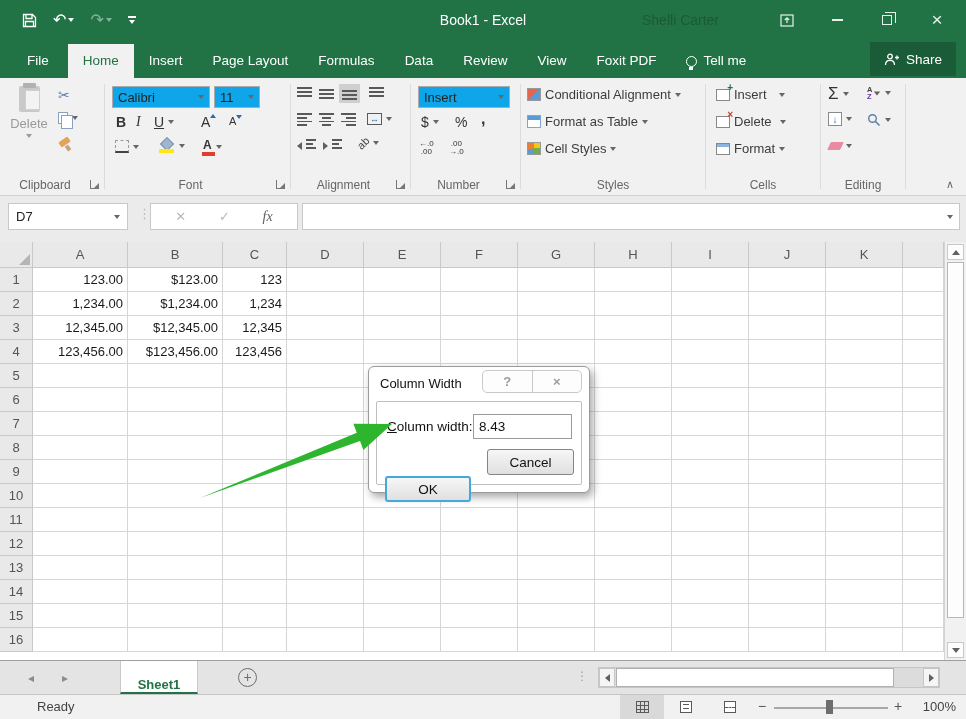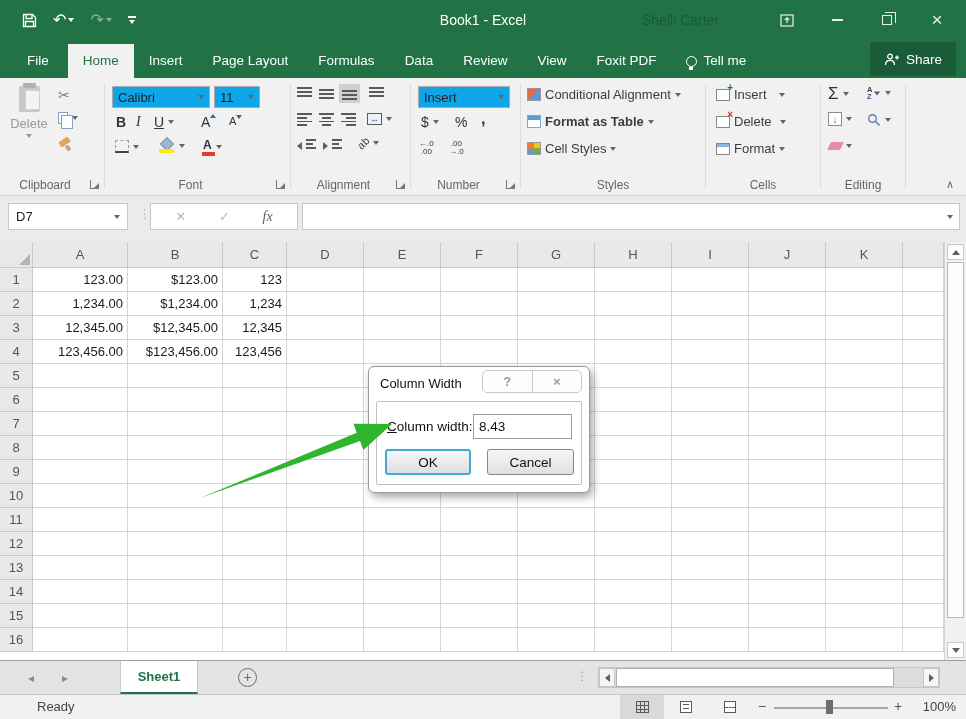--- a/index.html
+++ b/index.html
@@ -136,21 +136,21 @@
   .sbtn{position:absolute;left:2px;right:2px;height:16px;background:#fdfdfd;border:1px solid #c9c9c9;display:flex;align-items:center;justify-content:center;}
   .tri-up{border-left:4px solid transparent;border-right:4px solid transparent;border-bottom:5px solid #606060;}
   .tri-down{border-left:4px solid transparent;border-right:4px solid transparent;border-top:5px solid #606060;}
   .tri-left{border-top:4px solid transparent;border-bottom:4px solid transparent;border-right:5px solid #606060;}
   .tri-right{border-top:4px solid transparent;border-bottom:4px solid transparent;border-left:5px solid #606060;}
   .vthumb{position:absolute;left:2px;right:2px;top:20px;height:356px;background:#fdfdfd;border:1px solid #b8b8b8;}
 
   
   .sheetbar{position:absolute;left:0;top:660px;width:100%;height:34px;background:#e4e4e4;border-top:1px solid #9f9f9f;}
   .navarr{position:absolute;top:10px;color:#8a8a8a;font-size:12px;}
-  .sheettab{position:absolute;left:120px;top:0;width:78px;height:33px;background:#fff;border-left:1px solid #c9c9c9;border-right:1px solid #c9c9c9;border-bottom:2px solid var(--green);display:flex;align-items:center;justify-content:center;font-size:13px;font-weight:bold;color:var(--green);}
+  .sheettab{position:absolute;left:120px;top:0;width:78px;height:33px;background:#fff;border-left:1px solid #c9c9c9;border-right:1px solid #c9c9c9;border-bottom:2px solid var(--green);display:flex;align-items:flex-end;justify-content:center;font-size:13px;font-weight:bold;color:var(--green);}
   .addsheet{position:absolute;left:238px;top:7px;width:19px;height:19px;border:1.5px solid #6e6e6e;border-radius:50%;color:#6e6e6e;font-size:14px;line-height:16px;text-align:center;}
   .dragdots{position:absolute;left:576px;top:8px;color:#9a9a9a;font-size:12px;}
   .hscroll{position:absolute;left:598px;top:6px;width:342px;height:21px;background:#dcdcdc;border:1px solid #c6c6c6;}
   .hbtn{position:absolute;top:0;width:16px;height:19px;background:#f5f5f5;border:1px solid #c6c6c6;display:flex;align-items:center;justify-content:center;}
   .hthumb{position:absolute;left:17px;top:0;width:278px;height:19px;background:#fff;border:1px solid #b0b0b0;}
 
   
   .statusbar{position:absolute;left:0;top:694px;width:100%;height:25px;background:#f1f1f1;border-top:1px solid #c6c6c6;font-size:13px;color:#444;}
   .status-txt{position:absolute;left:9px;top:4px;margin-left:28px;}
   .views{position:absolute;left:620px;top:0;height:24px;display:flex;}
@@ -171,21 +171,21 @@
   .dialog{position:absolute;left:368px;top:366px;width:222px;height:127px;background:#fff;border:1px solid #9a9a9a;border-radius:6px;box-shadow:3px 4px 8px rgba(0,0,0,.35);z-index:20;}
   .dlg-title{position:absolute;left:11px;top:9px;font-size:13px;color:#111;}
   .dlg-ctrl{position:absolute;right:7px;top:3px;width:100px;height:23px;border:1px solid #c9c9c9;border-radius:5px;display:flex;background:#fdfdfd;}
   .dlg-ctrl .cbtn{flex:1;display:flex;align-items:center;justify-content:center;color:#9a9aa5;font-size:13px;font-weight:bold;}
   .dlg-ctrl .cbtn:first-child{border-right:1px solid #c9c9c9;}
   .dlg-body{position:absolute;left:7px;right:7px;top:34px;bottom:7px;border:1px solid #bfbfbf;border-radius:2px;}
   .dlg-label{position:absolute;left:10px;top:17px;font-size:13.5px;color:#111;display:block;}
   .dlg-label::first-letter{text-decoration:underline;}
   .dlg-input{position:absolute;right:9px;top:12px;width:99px;height:25px;border:1px solid #9a9a9a;font-size:13.5px;font-family:"Liberation Sans",sans-serif;padding:0 5px;color:#111;background:#fff;}
   .btn{position:absolute;top:47px;height:26px;border-radius:3px;font-size:13.5px;color:#111;background:linear-gradient(#f6f6f6,#e0e0e0);display:flex;align-items:center;justify-content:center;font-family:"Liberation Sans",sans-serif;}
-  .btn.ok{left:8px;width:86px;border:2px solid #44a8dc;}
+  .btn.ok{left:8px;width:86px;border:2px solid #44a8dc;margin-top:27px;}
   .btn.cancel{left:110px;width:87px;border:1px solid #858585;}
 
   .arrow-layer{position:absolute;left:0;top:0;width:966px;height:719px;z-index:30;pointer-events:none;}
 </style>
 </head>
 <body>
 
 <div class="app">
 
   <div class="titlebar">
@@ -446,21 +446,21 @@
       <span class="launcher"></span>
     </div>
     <div class="gdiv" style="left:520px;"></div>
 
     <div class="group" style="left:521px;width:184px;">
       <div class="ritem" style="left:6px;top:9px;">
           <span class="cf-ic"></span>
           <span class="rlabel">Conditional Alignment</span>
           <span class="caret"></span>
         </div>
-      <div class="ritem" style="left:6px;top:36px;font-weight:bold;">
+      <div class="ritem" style="left:6px;top:36px;">
           <span class="fat-ic"></span>
           <span class="rlabel">Format as Table</span>
           <span class="caret"></span>
         </div>
       <div class="ritem" style="left:6px;top:63px;">
           <span class="cs-ic"></span>
           <span class="rlabel">Cell Styles</span>
           <span class="caret"></span>
         </div>
       <div class="glabel">Styles</div>

